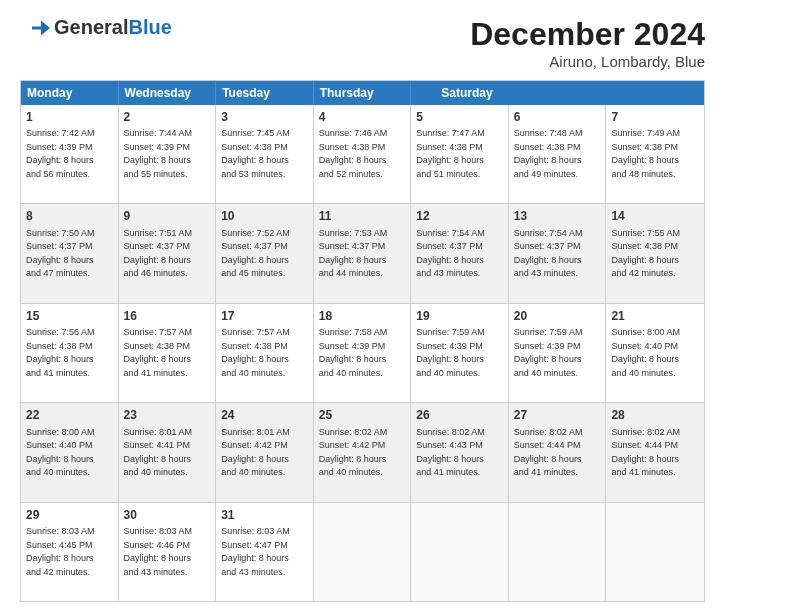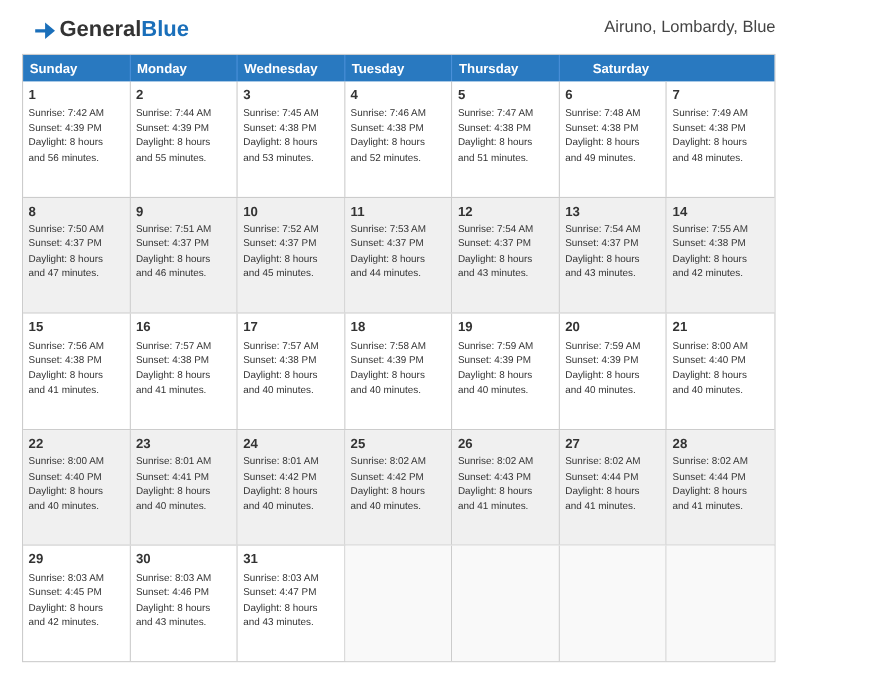--- a/index.html
+++ b/index.html
@@ -115,27 +115,27 @@
       <div class="logo-row">
         <svg class="logo-icon" viewBox="0 0 40 24" width="40" height="24">
           <polygon points="28,2 40,12 28,22 28,14 16,14 16,10 28,10" fill="#1a6fba"></polygon>
         </svg>
         <span style="font-size:20px;font-weight:bold;color:#333;">
           <span style="color:#333;">General</span><span style="color:#1a6fba;">Blue</span>
         </span>
       </div>
     </div>
     <div class="title-block">
+      <div class="month-title">December 2024</div>
       <div class="location-title">Airuno, Lombardy, Blue</div>
     </div>
   </div>
 
   <div class="calendar">
     <div class="cal-header">
-    <div class="cal-header-cell">Sunday</div>
         <div class="cal-header-cell">Monday</div>
         <div class="cal-header-cell">Wednesday</div>
         <div class="cal-header-cell">Tuesday</div>
         <div class="cal-header-cell">Thursday</div>
         <div class="cal-header-cell">Saturday</div>
       </div>
     <div class="cal-body">
     <div class="cal-row">
           <div class="cal-cell">
             <span class="day-num">1</span>

